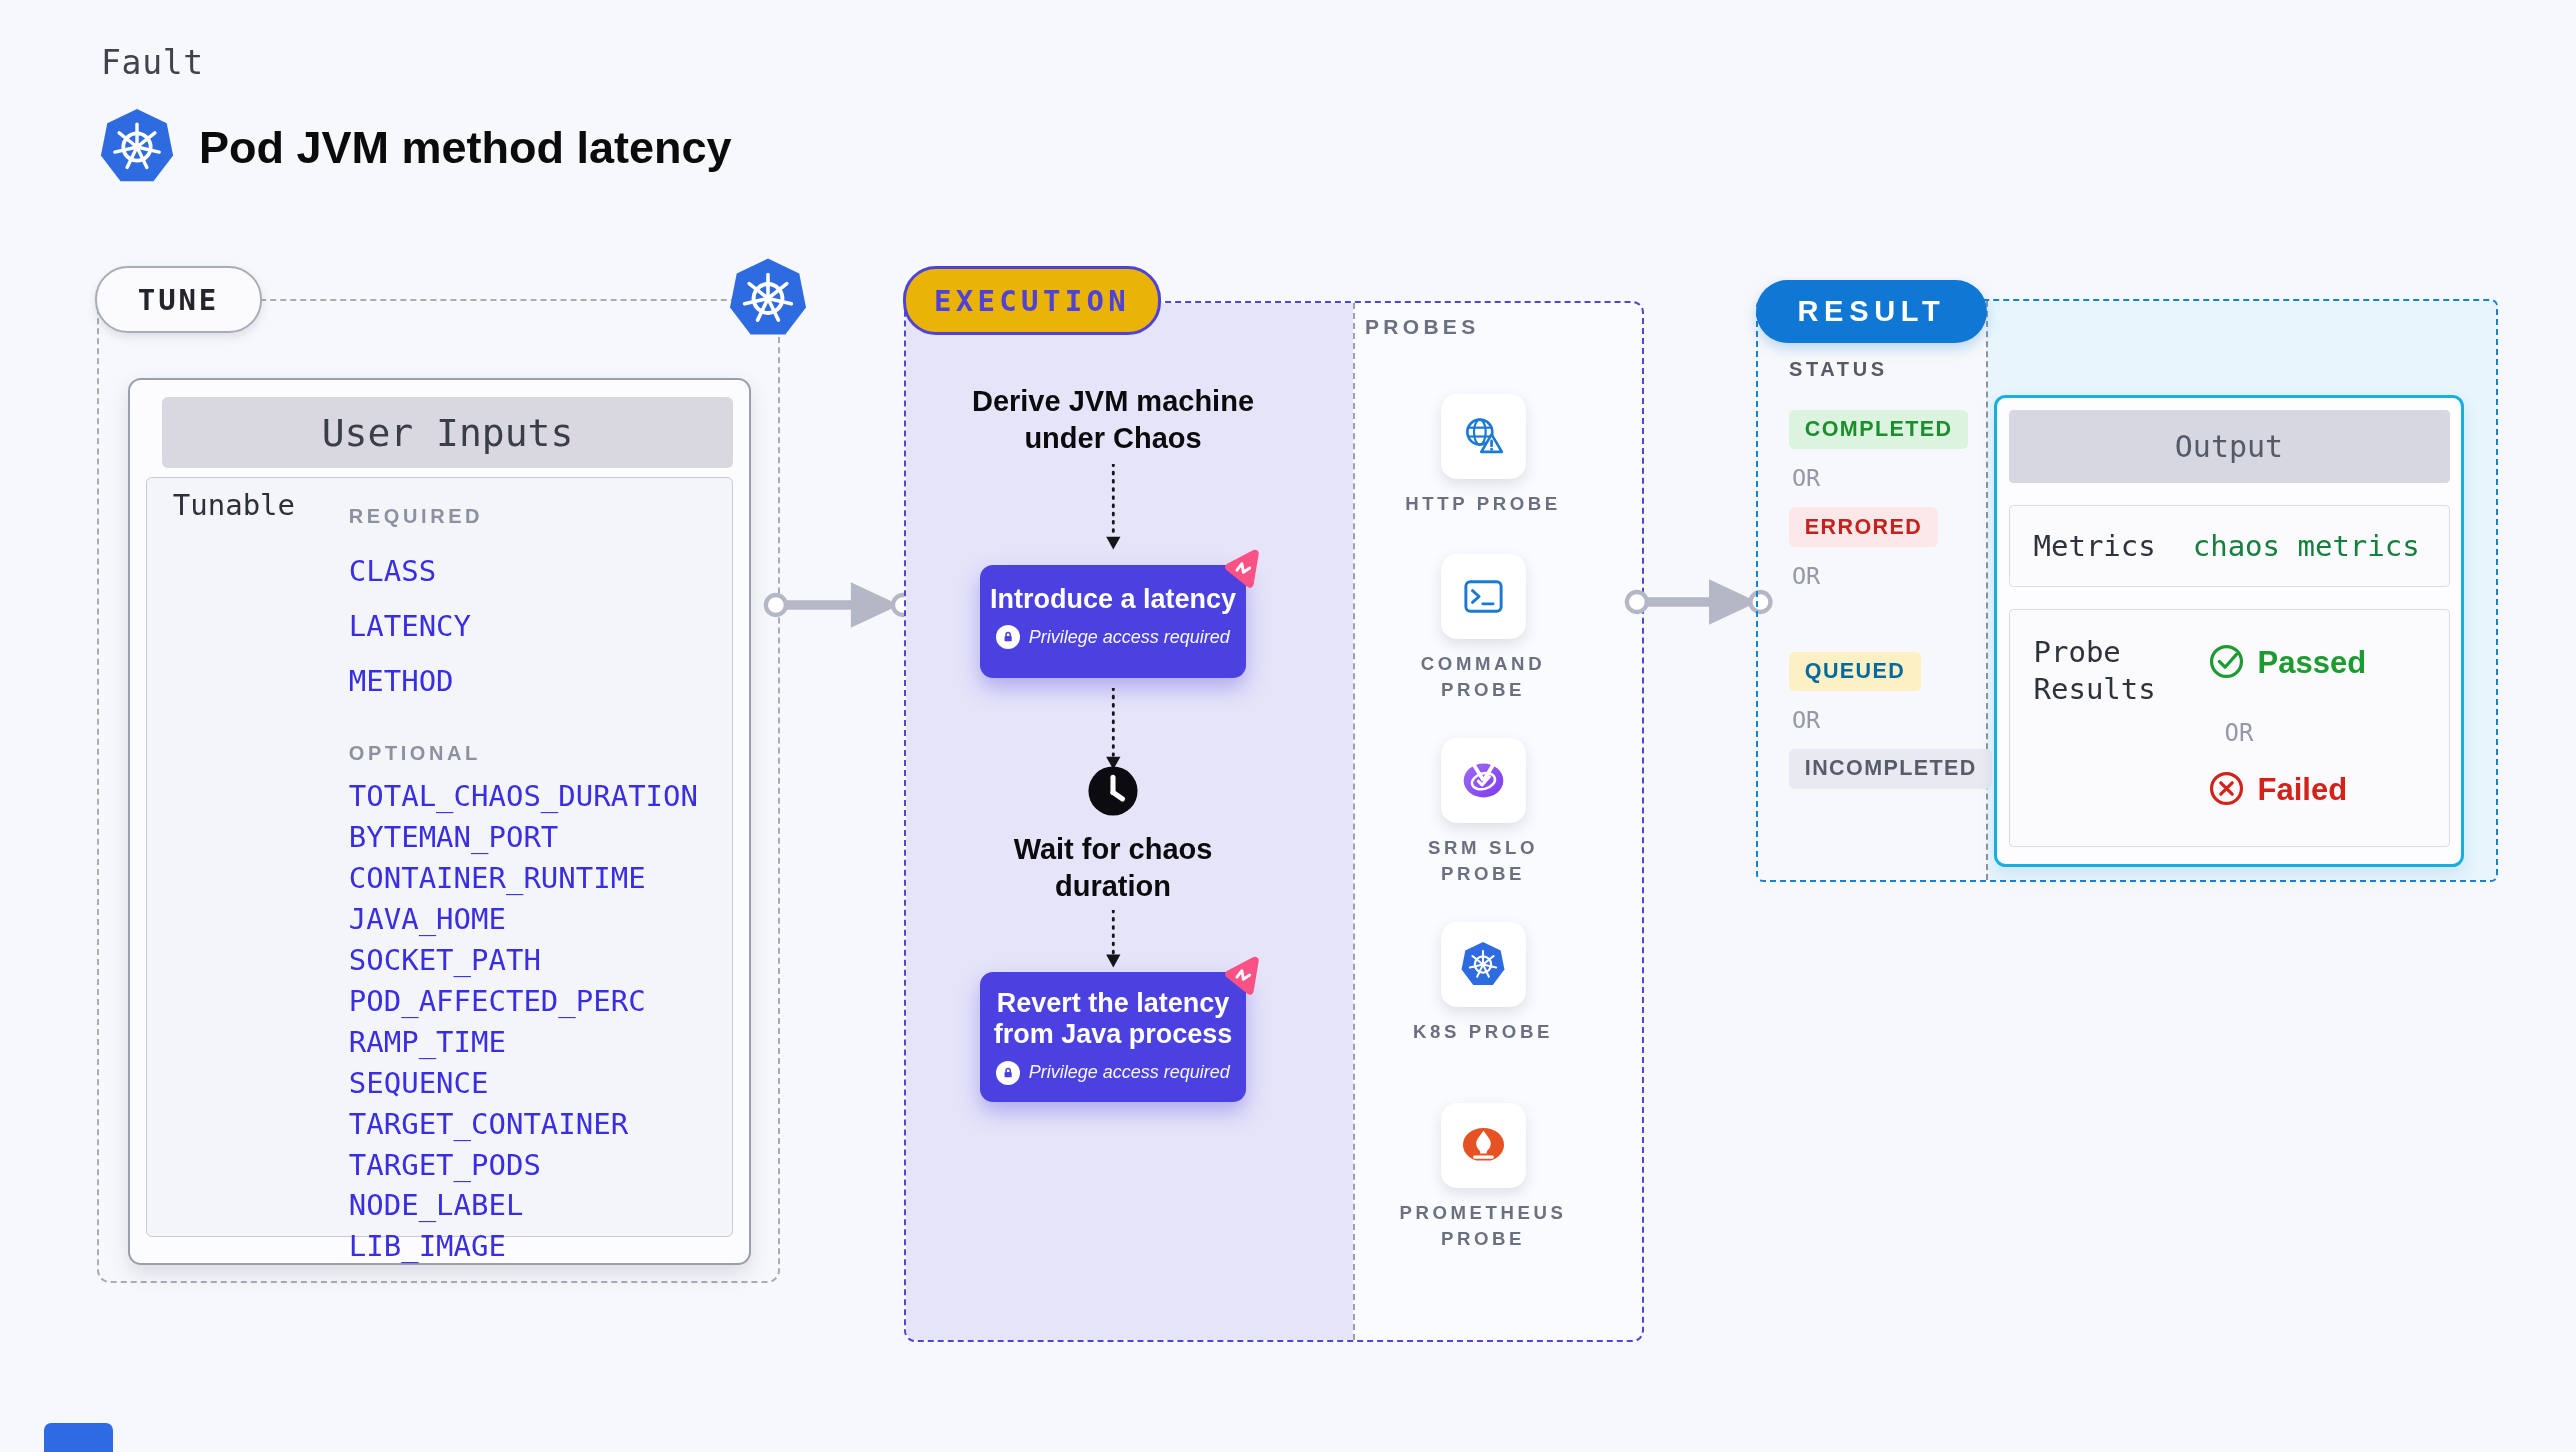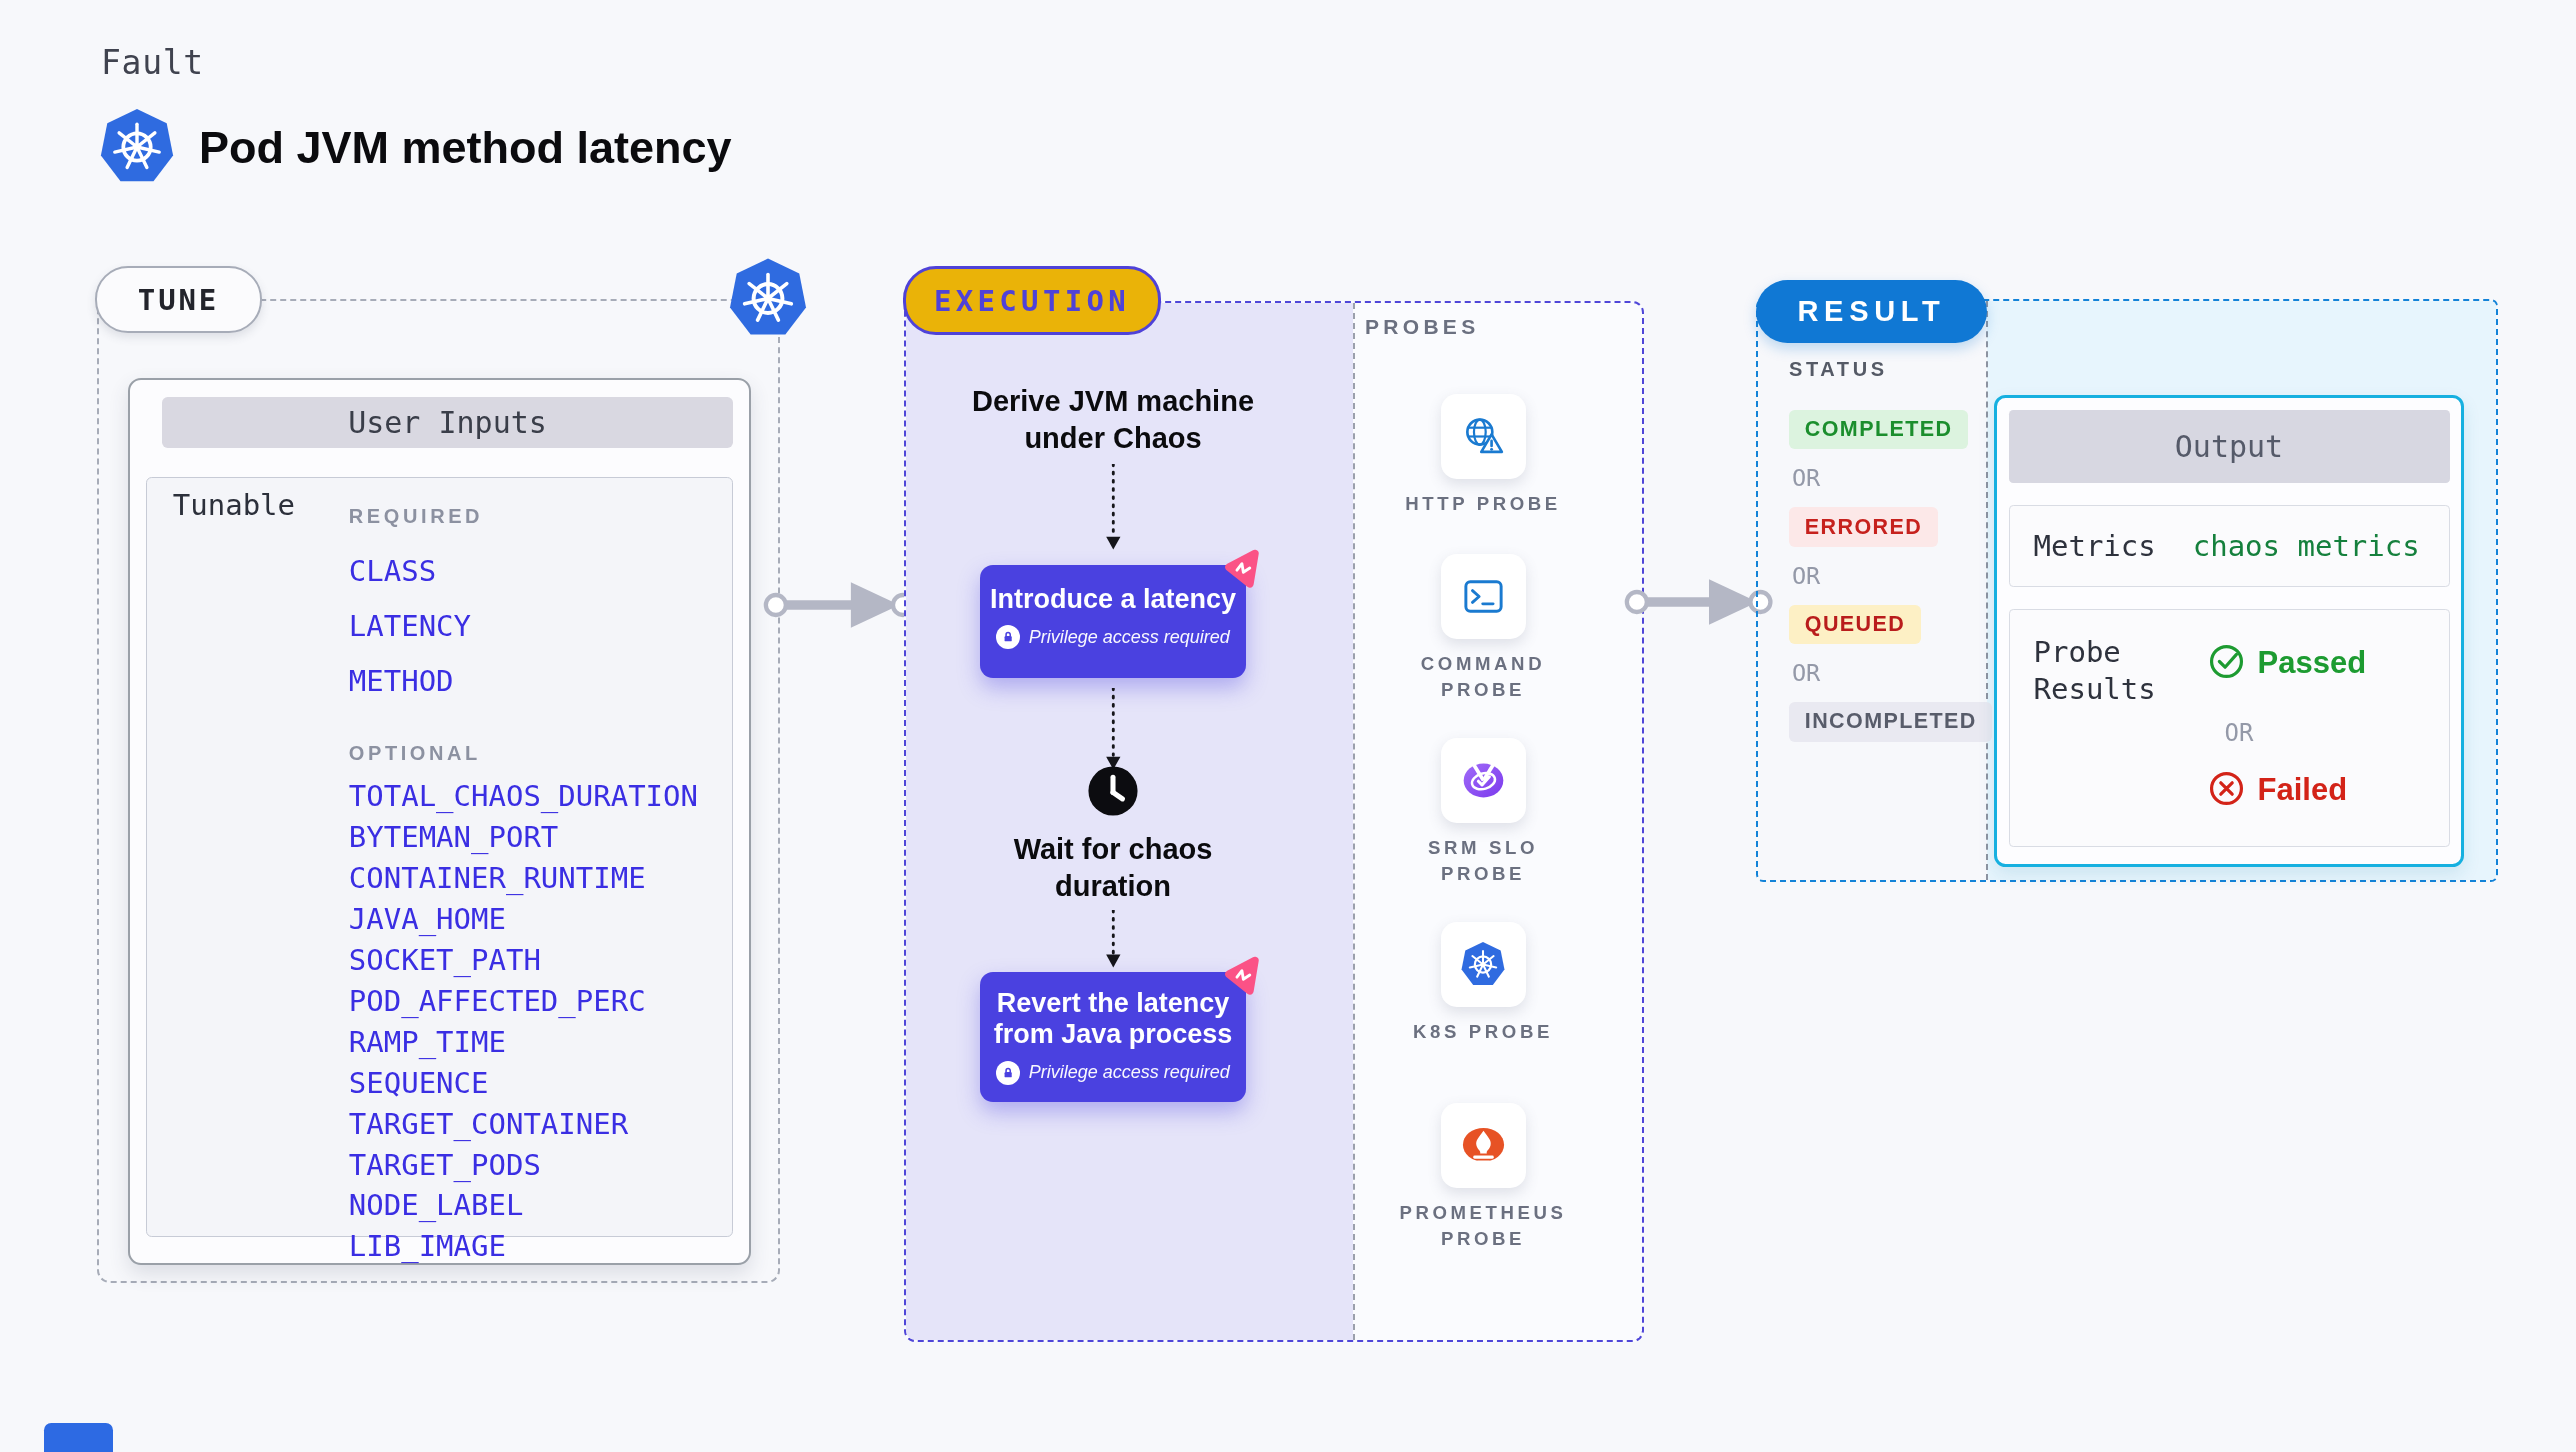--- a/index.html
+++ b/index.html
@@ -25,23 +25,23 @@
   .pill-result{left:1756px;top:280px;width:231px;height:63px;background:#1078d4;
         color:#ffffff;font-size:29px;letter-spacing:5.7px;
         box-shadow:0 5.7px 13px rgba(16,120,212,.25);}
 
   
   .tune-box{left:97px;top:299px;width:679px;height:980px;
         border:2.9px dashed #a7acb8;border-radius:13px;}
   .ui-card{left:128px;top:378px;width:619px;height:883px;background:#fcfcfe;
         border:2.1px solid #9aa0a8;border-radius:13px;
         box-shadow:0 8.6px 20px rgba(60,64,90,.14);}
-  .ui-header{position:absolute;left:15.8px;top:17px;right:15.8px;height:51px;background:#d9d8e1;
+  .ui-header{position:absolute;left:15.8px;top:17px;right:15.8px;height:71px;background:#d9d8e1;
         border-radius:5.7px;display:flex;align-items:center;justify-content:center;
-        font-family:"DejaVu Sans Mono",monospace;font-size:30px;color:#3a3e49;margin-left:16px;}
+        font-family:"DejaVu Sans Mono",monospace;font-size:38px;color:#3a3e49;margin-left:16px;}
   .ui-list{position:absolute;left:15.8px;top:97px;right:15.8px;bottom:26px;background:#f4f5f9;
         border:1.4px solid #c7cbd6;border-radius:5.7px;}
   .tunable-label{position:absolute;left:26px;top:10px;font-family:"DejaVu Sans Mono",monospace;
         font-size:29px;color:#2c303b;}
   .items-col{position:absolute;left:202px;top:21.5px;display:flex;flex-direction:column;
         align-items:flex-start;}
   .sec-label{font-size:20px;font-weight:700;color:#8c91a1;letter-spacing:3.6px;}
   .sec-required{margin:5.7px 0 27px 0;}
   .sec-optional{margin:21.5px 0 15.8px 0;}
   .tune-item{font-family:"DejaVu Sans Mono",monospace;font-size:29px;color:#3a2ee3;
@@ -95,21 +95,21 @@
   .result-divider{position:absolute;left:228px;top:0;bottom:0;
         border-left:2.1px dashed #8d93a0;}
   .status-col{left:1789px;top:358px;display:flex;flex-direction:column;
         align-items:flex-start;}
   .status-label{font-size:20px;font-weight:700;color:#555a66;letter-spacing:3.6px;
         margin-bottom:29px;}
   .badge{font-size:21.5px;font-weight:800;letter-spacing:1.4px;padding:7.2px 15.8px;
         border-radius:5.7px;}
   .badge-completed{background:#dcf3df;color:#1b8e2d;}
   .badge-errored{background:#fce8e8;color:#c6211d;}
-  .badge-queued{background:#fdf0c5;color:#b91c1c;}
+  .badge-queued{background:#fdf0c5;color:#0369a1;margin-top:47px;}
   .badge-incompleted{background:#e9e9f1;color:#585c6a;}
   .or-sep{font-family:"DejaVu Sans Mono",monospace;font-size:23.6px;color:#9499a8;
         margin:15px 2.9px;}
 
   .output-card{left:1994px;top:395px;width:464px;height:466px;background:#fdfdff;
         border:3.6px solid #16b0e0;border-radius:11.5px;
         box-shadow:0 7.2px 17px rgba(23,120,160,.12);}
   .output-header{position:absolute;left:11.5px;top:11.5px;right:11.5px;height:73px;
         background:#d7d7e1;border-radius:4.3px;display:flex;align-items:center;
         justify-content:center;font-family:"DejaVu Sans Mono",monospace;font-size:30px;

